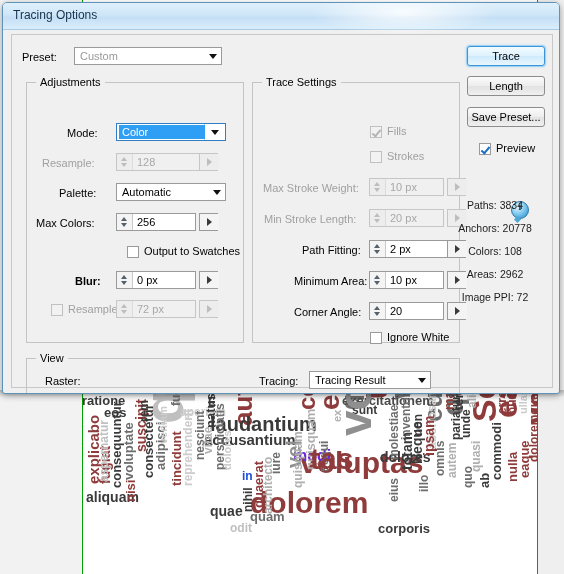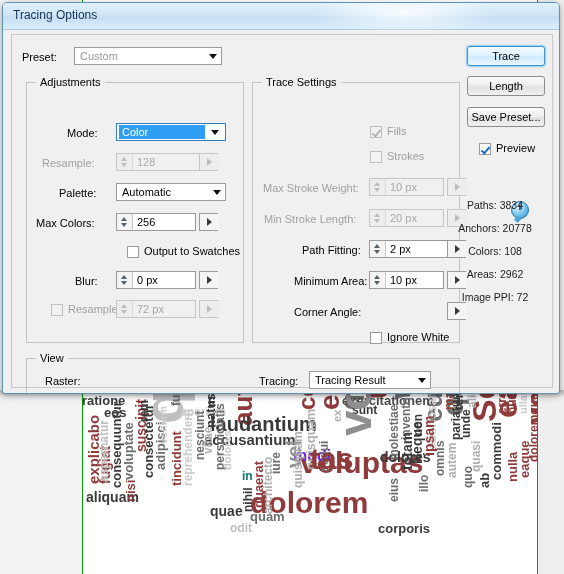--- a/index.html
+++ b/index.html
@@ -230,21 +230,21 @@
       <span style="left: 88px; top: 14px; font-size: 12px; color: rgb(110, 110, 110); transform: rotate(-90deg); transform-origin: 0px 0px;">fugit</span>
       <span style="left: 98px; top: 14px; font-size: 12px; color: rgb(204, 204, 204);">aperiam</span>
       <span style="left: 126px; top: 4px; font-size: 12px; color: rgb(58, 58, 58);">E</span>
       <span style="left: 88px; top: 94px; font-size: 13px; color: rgb(143, 59, 59); transform: rotate(-90deg); transform-origin: 0px 0px;">tincidunt</span>
       <span style="left: 100px; top: 94px; font-size: 12px; color: rgb(204, 204, 204); transform: rotate(-90deg); transform-origin: 0px 0px;">reprehenderit</span>
       <span style="left: 112px; top: 68px; font-size: 12px; color: rgb(110, 110, 110); transform: rotate(-90deg); transform-origin: 0px 0px;">nesciunt</span>
       <span style="left: 120px; top: 62px; font-size: 12px; color: rgb(176, 176, 176); transform: rotate(-90deg); transform-origin: 0px 0px;">vitae</span>
       <span style="left: 122px; top: 36px; font-size: 13px; color: rgb(58, 58, 58); transform: rotate(-90deg); transform-origin: 0px 0px;">natus</span>
       <span style="left: 132px; top: 78px; font-size: 12px; color: rgb(110, 110, 110); transform: rotate(-90deg); transform-origin: 0px 0px;">perspiciatis</span>
       <span style="left: 140px; top: 78px; font-size: 11px; color: rgb(204, 204, 204); transform: rotate(-90deg); transform-origin: 0px 0px;">dolores</span>
-      <span style="left: 160px; top: 78px; font-size: 12px; color: #0f766e;">in</span>
+      <span style="left: 160px; top: 78px; font-size: 12px; color: #1d4ed8;">in</span>
       <span style="left: 188px; top: 82px; font-size: 12px; color: rgb(110, 110, 110); transform: rotate(-90deg); transform-origin: 0px 0px;">iure</span>
       <span style="left: 202px; top: 76px; font-size: 20px; color: rgb(143, 143, 143); transform: rotate(-90deg); transform-origin: 0px 0px;">vel</span>
       <span style="left: 222px; top: 78px; font-size: 13px; color: rgb(176, 176, 176); transform: rotate(-90deg); transform-origin: 0px 0px;">quisquam</span>
       <span style="left: 236px; top: 80px; font-size: 12px; color: rgb(110, 110, 110); transform: rotate(-90deg); transform-origin: 0px 0px;">sequi</span>
       <span style="left: 250px; top: 30px; font-size: 11px; color: rgb(176, 176, 176); transform: rotate(-90deg); transform-origin: 0px 0px;">ex</span>
       <span style="left: 180px; top: 122px; font-size: 12px; color: rgb(176, 176, 176); transform: rotate(-90deg); transform-origin: 0px 0px;">architecto</span>
       <span style="left: 160px; top: 120px; font-size: 12px; color: rgb(58, 58, 58); transform: rotate(-90deg); transform-origin: 0px 0px;">nihil</span>
       <span style="left: 170px; top: 116px; font-size: 13px; color: rgb(143, 59, 59); transform: rotate(-90deg); transform-origin: 0px 0px;">quaerat</span>
       <span style="left: 318px; top: 48px; font-size: 12px; color: rgb(110, 110, 110); transform: rotate(-90deg); transform-origin: 0px 0px;">inventore</span>
       <span style="left: 330px; top: 44px; font-size: 12px; color: rgb(58, 58, 58); transform: rotate(-90deg); transform-origin: 0px 0px;">non</span>
@@ -337,21 +337,21 @@
         <span class="play" style="left:0;border-left:none;">
             <i></i>
           </span>
       </div>
 
       <div class="cb" style="left:100px;top:163px;">
         <span class="box"></span>
         <span class="cblabel">Output to Swatches</span>
       </div>
 
-      <span class="lbl" style="position:absolute;left:48px;top:192px;">Blur:</span>
+      <span class="lbl" style="position:absolute;left:48px;top:192px;font-weight:bold;">Blur:</span>
       <div class="stepper" style="left:89px;top:188px;width:80px;text-align:center;">
         <span class="spin">
             <i class="up"></i>
             <i class="dn"></i>
           </span>
         <span class="sval">0 px</span>
       </div>
       <div class="stepper" style="left:172px;top:188px;width:19px;">
         <span class="play" style="left:0;border-left:none;">
             <i></i>
@@ -439,20 +439,27 @@
           </span>
         <span class="sval">10 px</span>
       </div>
       <div class="stepper" style="left:194px;top:188px;width:19px;">
         <span class="play" style="left:0;border-left:none;">
             <i></i>
           </span>
       </div>
 
       <span class="lbl" style="position:absolute;left:41px;top:223px;">Corner Angle:</span>
+      <div class="stepper" style="left:116px;top:219px;width:75px;">
+        <span class="spin">
+            <i class="up"></i>
+            <i class="dn"></i>
+          </span>
+        <span class="sval">20</span>
+      </div>
       <div class="stepper" style="left:194px;top:219px;width:19px;">
         <span class="play" style="left:0;border-left:none;">
             <i></i>
           </span>
       </div>
 
       <div class="cb" style="left:117px;top:249px;">
         <span class="box"></span>
         <span class="cblabel">Ignore White</span>
       </div>

